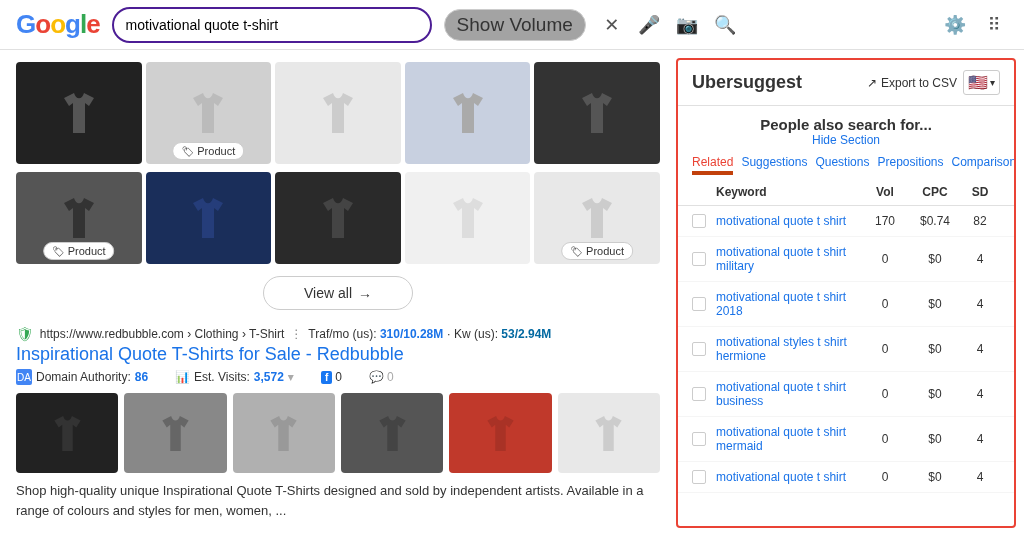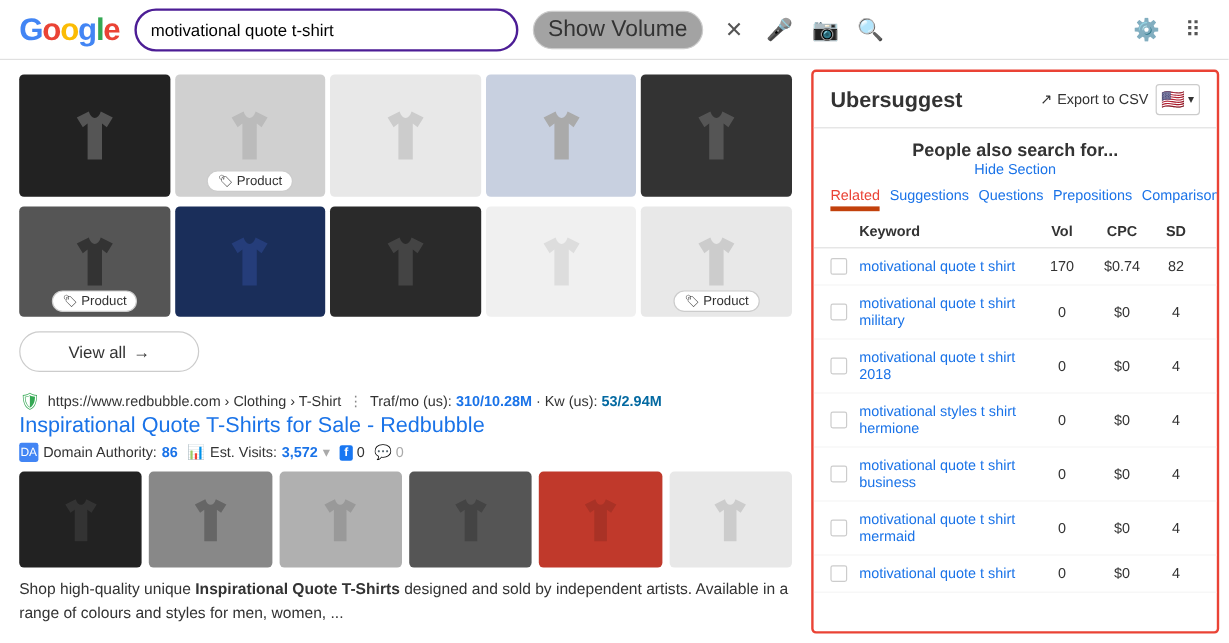--- a/index.html
+++ b/index.html
@@ -141,20 +141,21 @@
     }
     .feedback-link {
       cursor: pointer;
       color: #70757a;
       text-decoration: underline;
     }
 
     
     .view-all-container {
       display: flex;
+      justify-content: center;
       padding: 8px 16px;
     }
     .view-all-btn {
       border: 1px solid #ccc;
       border-radius: 20px;
       padding: 8px 40px;
       background: #fff;
       cursor: pointer;
       font-size: 14px;
       color: #333;
@@ -190,21 +191,21 @@
     .traf-red { color: #0369a1; font-weight: bold; }
     .result-title {
       font-size: 18px;
       color: #1a73e8;
       cursor: pointer;
       margin-bottom: 4px;
     }
     .domain-info {
       display: flex;
       align-items: center;
-      gap: 8px;
+      gap: 27px;
       font-size: 12px;
       color: #333;
       margin-bottom: 8px;
     }
     .domain-badge {
       display: flex;
       align-items: center;
       gap: 4px;
     }
     .domain-badge .icon {
@@ -251,21 +252,21 @@
       background: #e0e0e0;
       border-radius: 4px;
       flex: 1;
       height: 80px;
     }
     .result-description {
       font-size: 13px;
       color: #333;
       line-height: 1.5;
     }
-    .result-description strong { font-weight: bold; }
+    .result-description strong { font-weight: normal; }
 
     
     .right-panel {
       width: 340px;
       border: 2px solid #EA4335;
       border-radius: 4px;
       margin: 8px 8px 8px 0;
       display: flex;
       flex-direction: column;
       overflow: hidden;

